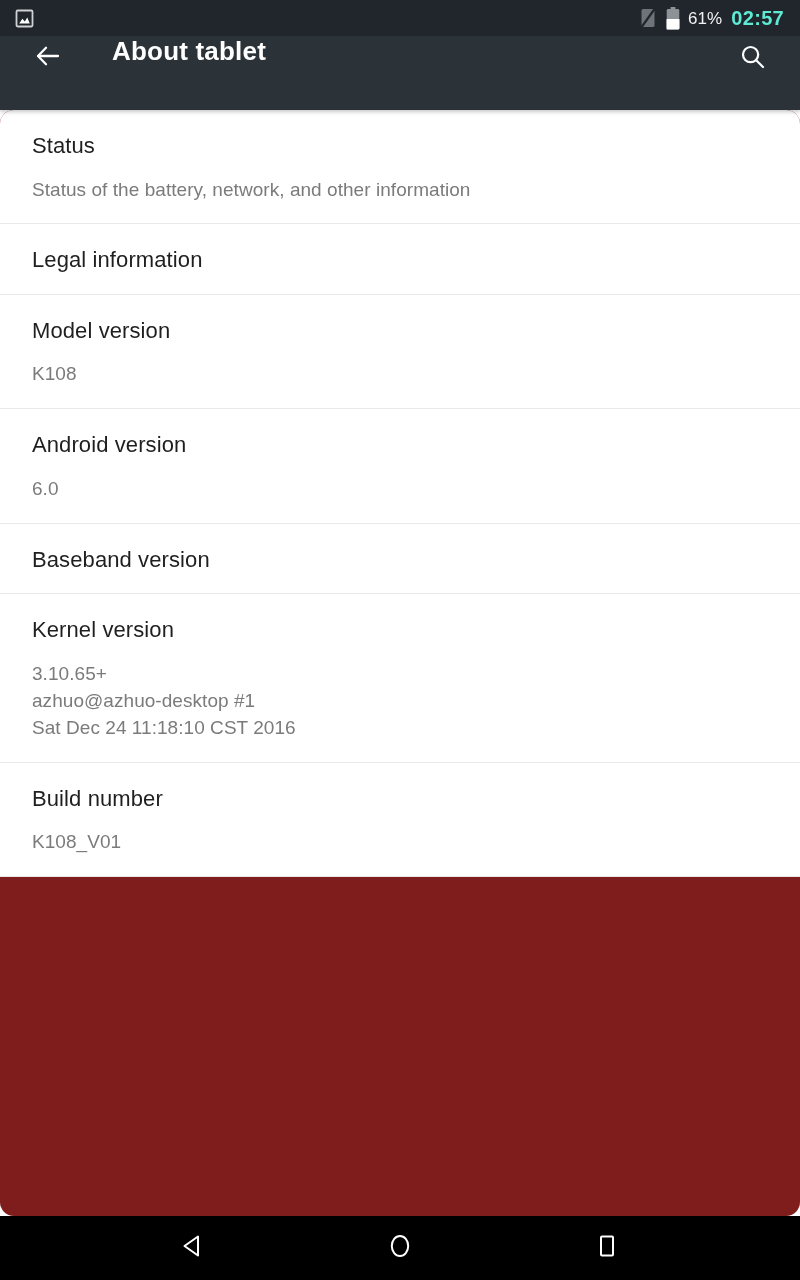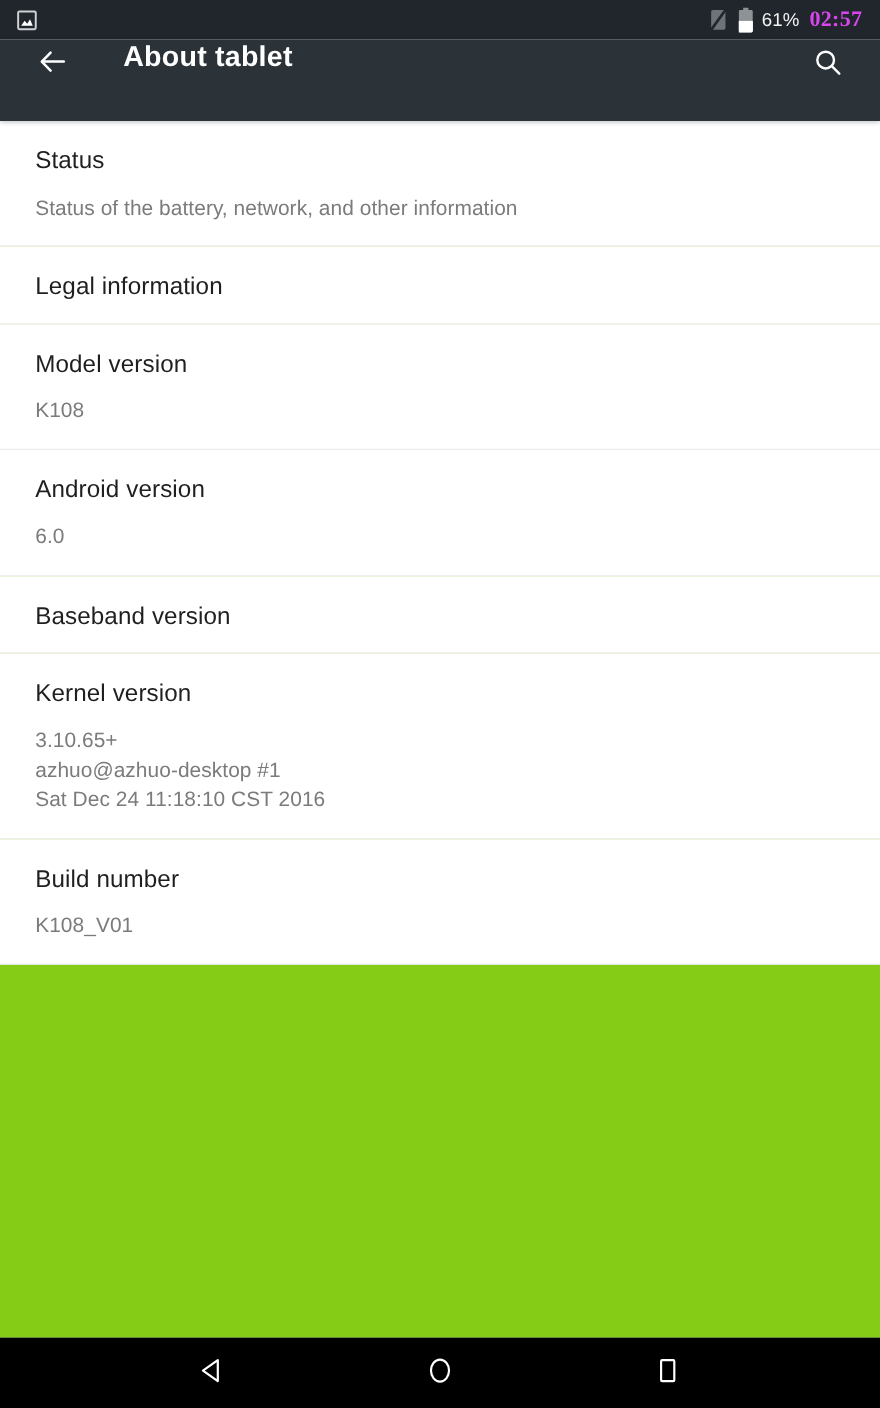--- a/index.html
+++ b/index.html
@@ -48,25 +48,24 @@
   #battery-pct {
     font-size: 17px;
     font-weight: 400;
     color: #f2f2f2;
     letter-spacing: 0.1px;
     line-height: 1;
   }
   #clock {
     font-size: 20px;
     font-weight: 700;
-    color: #d946ef;
+    color: #5eead4;
     letter-spacing: 0.3px;
     line-height: 1;
     margin-left: 2px;
-    font-family: Liberation Serif, serif;
   }
 
   
   #app-bar {
     height: 74px;
     flex: 0 0 74px;
     background: #2b3238;
     display: flex;
     padding: 0 24px 0 26px;
     box-shadow: 0 2px 4px rgba(0,0,0,0.22);
@@ -96,22 +95,23 @@
     display: flex;
     align-items: center;
     justify-content: center;
     flex: 0 0 46px;
     cursor: pointer;
   }
 
   
   #settings-list {
     flex: 1 1 auto;
-    background: #84cc16;
+    background: #7f1d1d;
     overflow: hidden;
+    border-radius: 14px;
   }
 
   .list-item {
     padding: 22px 30px 20px 32px;
     border-bottom: 1px solid #e9e9e9;
     background: #ffffff;
     cursor: pointer;
   }
   .item-title {
     font-size: 22px;

